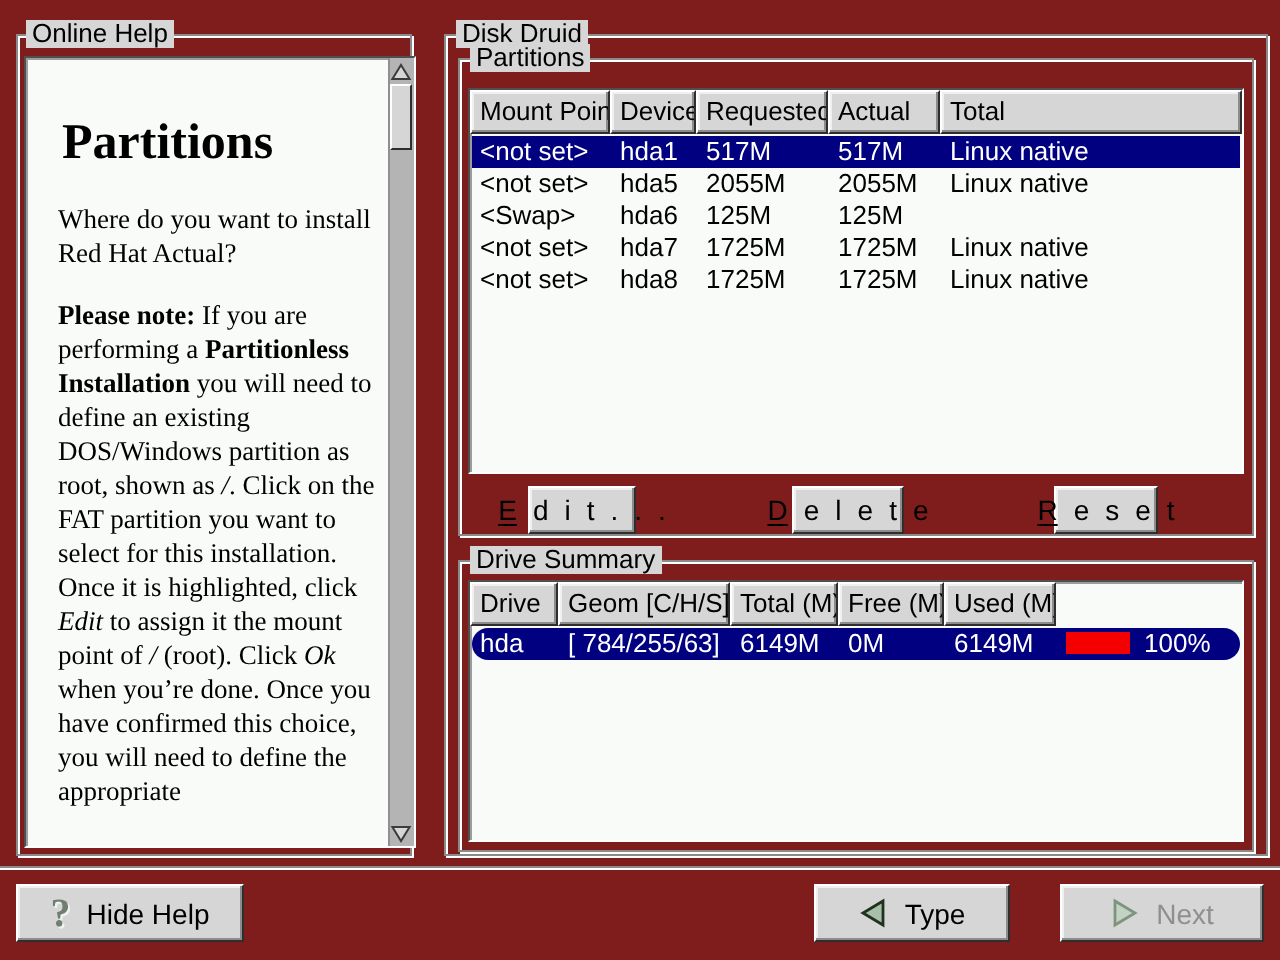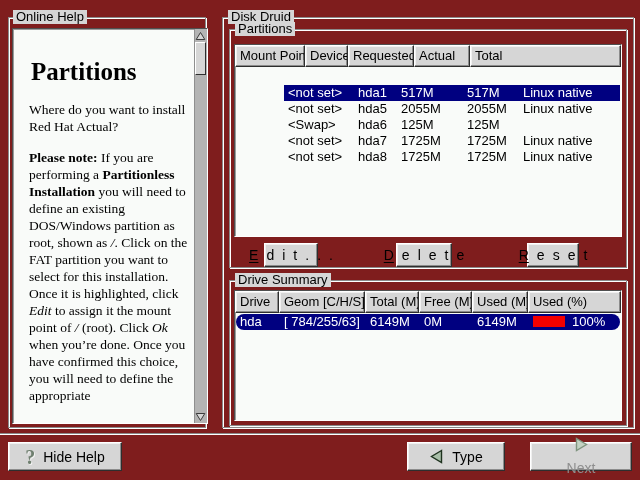--- a/index.html
+++ b/index.html
@@ -123,21 +123,21 @@
   <span class="gframe-label" style="left:235px; top:22px;">Partitions</span>
 
   <div class="sunken" style="left:234px; top:44px; width:388px; height:193px;">
     <div class="t-head pt-cols" id="pt-head">
         <div class="hcell raised">Mount Point</div>
         <div class="hcell raised">Device</div>
         <div class="hcell raised">Requested</div>
         <div class="hcell raised al-r">Actual</div>
         <div class="hcell raised">Total</div>
       </div>
-    <div class="t-body" style="top:40px;padding-left:48px;" id="pt-body">
+    <div class="t-body" style="top:23px;" id="pt-body">
         <div class="pt-cols trow selected">
           <div class="tcell">&lt;not set&gt;</div>
           <div class="tcell">hda1</div>
           <div class="tcell al-r">517M</div>
           <div class="tcell al-r">517M</div>
           <div class="tcell">Linux native</div>
         </div>
         <div class="pt-cols trow">
           <div class="tcell">&lt;not set&gt;</div>
           <div class="tcell">hda5</div>
@@ -196,21 +196,20 @@
   <div class="gframe" style="left:229px; top:280px; width:398px; height:146px;"></div>
   <span class="gframe-label" style="left:235px; top:273px;">Drive Summary</span>
 
   <div class="sunken" style="left:234px; top:290px; width:388px; height:131px;">
     <div class="t-head ds-cols" id="ds-head">
         <div class="hcell raised">Drive</div>
         <div class="hcell raised">Geom [C/H/S]</div>
         <div class="hcell raised">Total (M)</div>
         <div class="hcell raised">Free (M)</div>
         <div class="hcell raised">Used (M)</div>
-        <div class="hcell raised">Used (%)</div>
       </div>
     <div class="t-body" style="top:23px;" id="ds-body">
         <div class="ds-cols trow selected">
           <div class="tcell">hda</div>
           <div class="tcell">[ 784/255/63]</div>
           <div class="tcell al-r">6149M</div>
           <div class="tcell al-r">0M</div>
           <div class="tcell al-r">6149M</div>
           <div class="tcell"><span class="usage-bar" style="background: rgb(244, 0, 0);"></span>100%</div>
         </div>
@@ -226,21 +225,21 @@
 
   <button class="btn raised" style="left:407px; top:442px; width:98px; height:29px;">
     <span style="display:inline-flex;">
       <svg width="15" height="15">
           <polygon points="12.5,1.5 2.5,7.5 12.5,13.5" fill="#a9bfa9" stroke="#1e321e" stroke-width="1.4"></polygon>
         </svg>
     </span>
     <span>Type</span>
   </button>
 
-  <button class="btn raised disabled" style="left:530px; top:442px; width:102px; height:29px;flex-direction:column;">
+  <button class="btn raised disabled" style="left:530px; top:442px; width:102px; height:29px;">
     <span style="display:inline-flex;">
       <svg width="15" height="15">
           <polygon points="2.5,1.5 12.5,7.5 2.5,13.5" fill="#c3d2c3" stroke="#7f947f" stroke-width="1.4"></polygon>
         </svg>
     </span>
     <span>Next</span>
   </button>
 
 </div>
 

